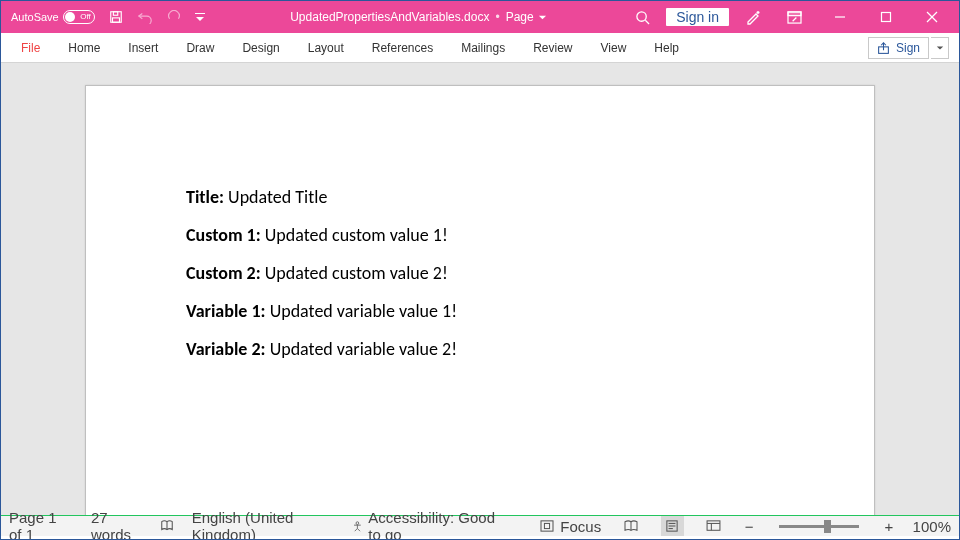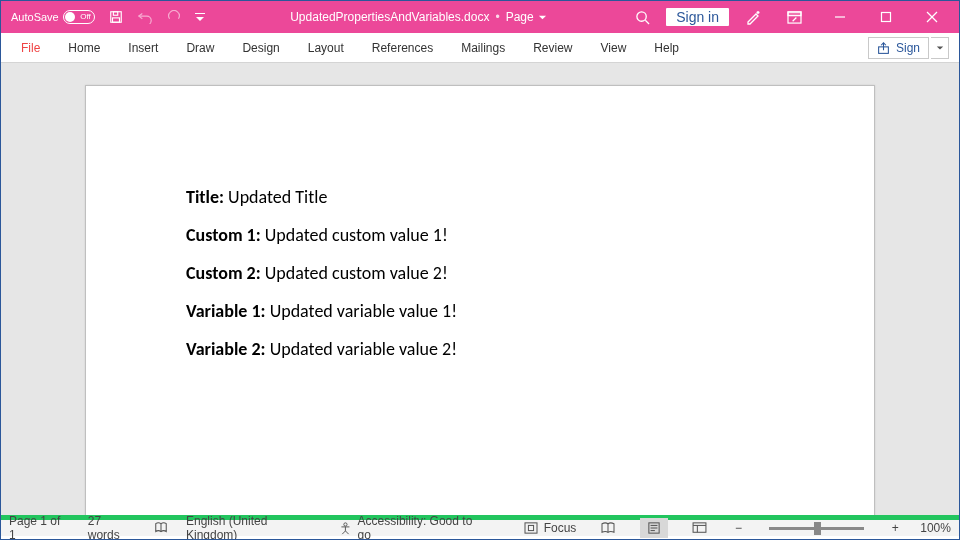--- a/index.html
+++ b/index.html
@@ -94,23 +94,23 @@
   .doc-line {
     font-family: Calibri, Arial, sans-serif;
     font-size: 18px;
     color:#000;
     margin-bottom: 16px;
   }
   .doc-line b { font-weight:700; }
   .statusbar {
     height:21px;
     background:#f3f3f3;
-    border-top:5px solid #22c55e;
+    border-top:1px solid #22c55e;
     display:flex; align-items:center;
-    font-size:12px; color:#444;
+    font-size:15px; color:#444;
     padding: 0 8px;
     gap:18px;
   }
   .statusbar .sb-item { display:flex; align-items:center; gap:6px; }
   .statusbar .sb-spacer { flex:1; }
   .view-btn { width:28px; height:20px; display:flex; align-items:center; justify-content:center; }
   .view-btn.active { background:#d8d8d8; }
   .zoom-slider {
     width:96px; height:3px; background:#888; position:relative; margin:0 6px;
   }

